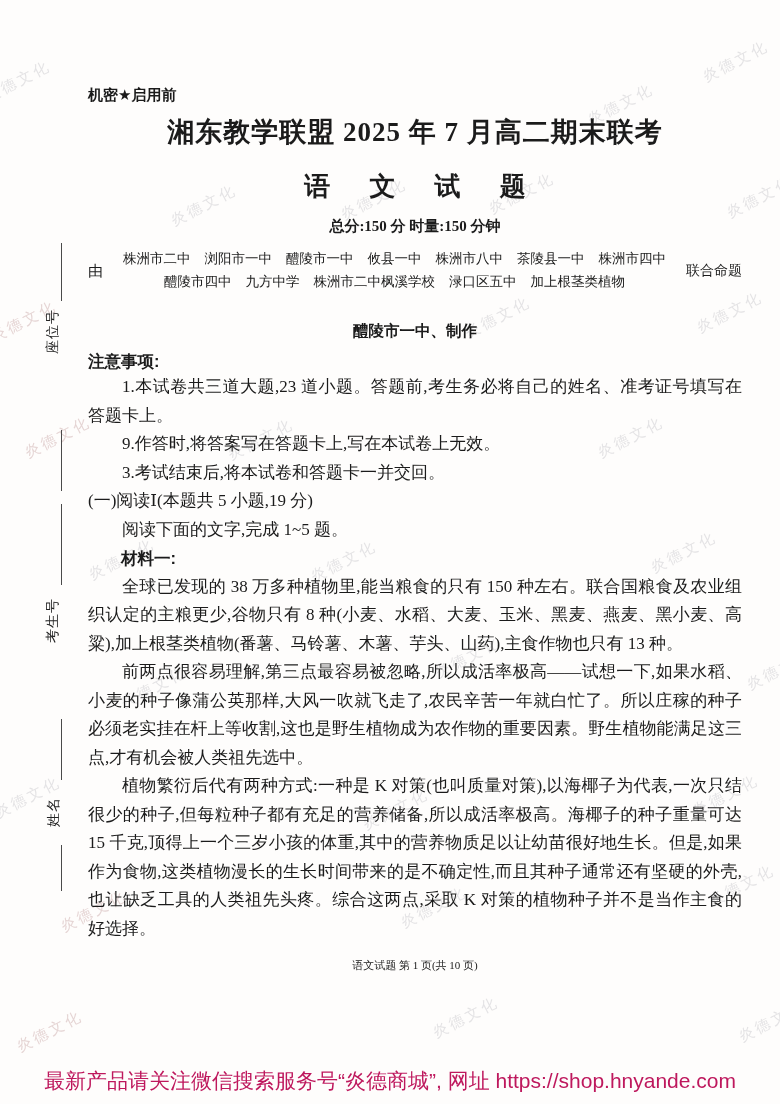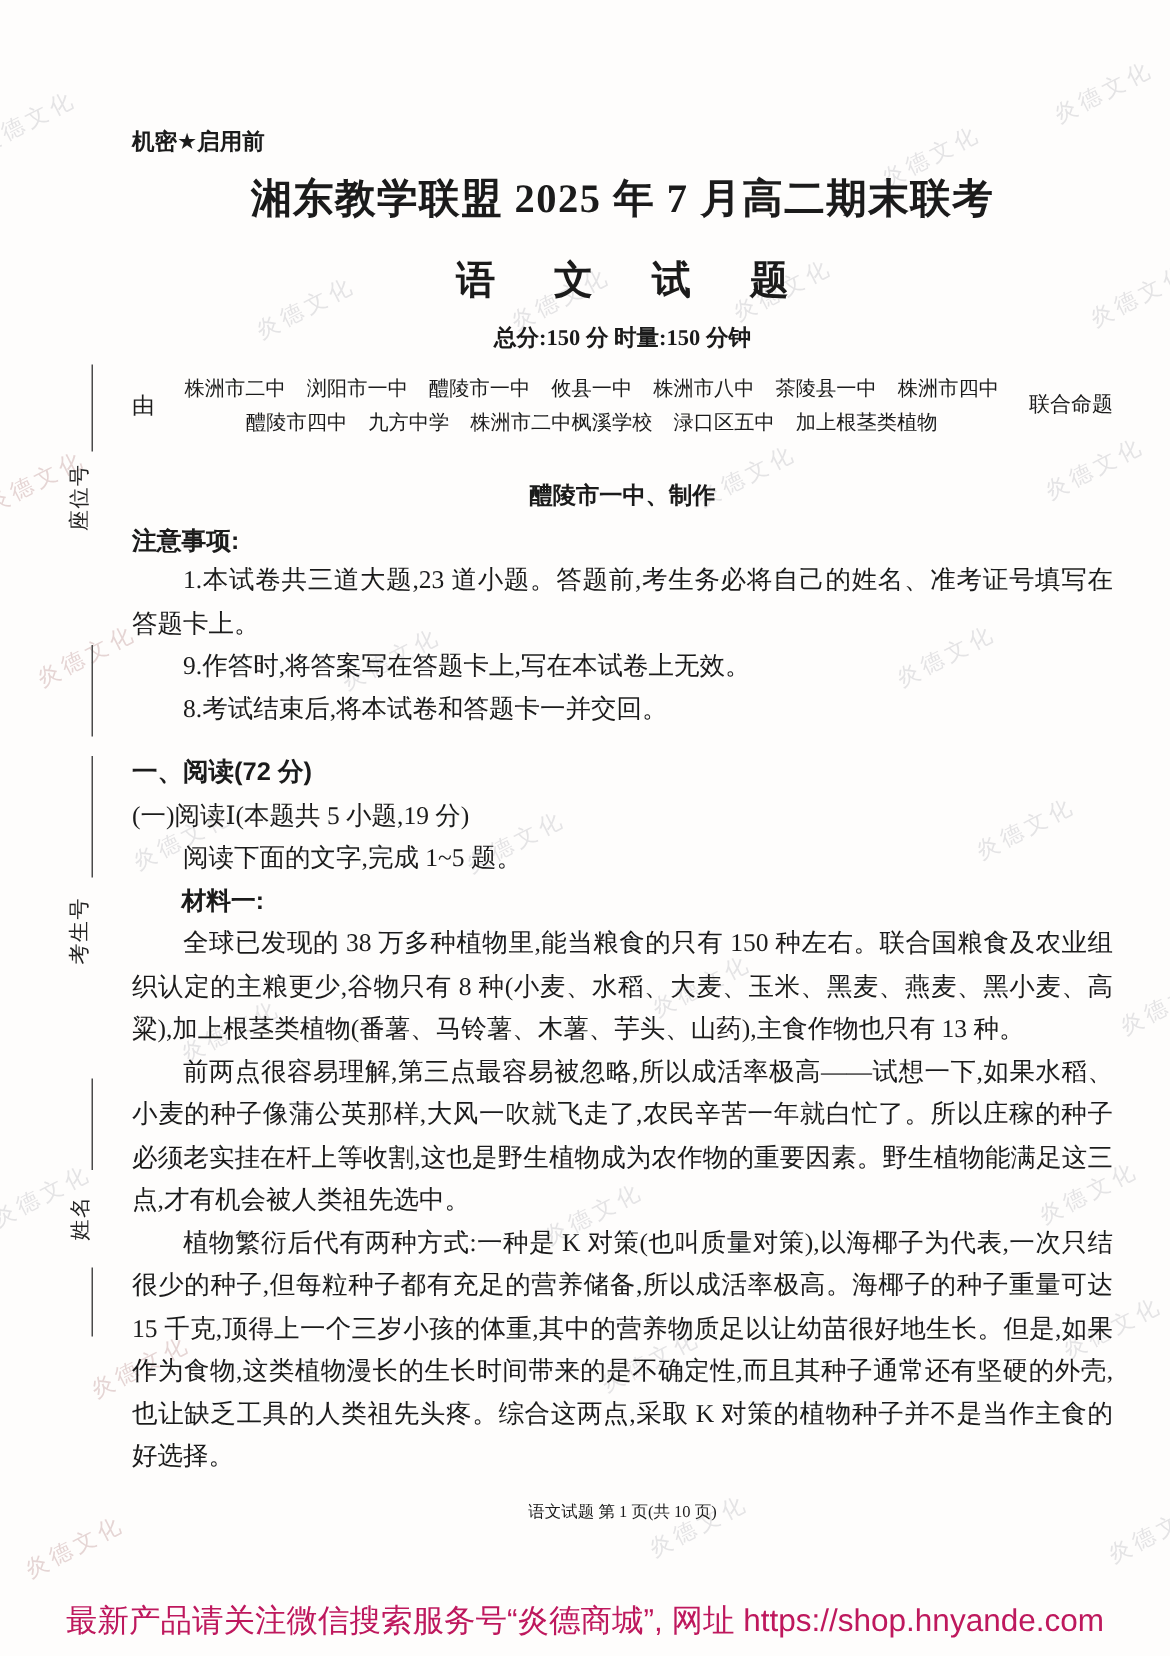--- a/index.html
+++ b/index.html
@@ -172,23 +172,22 @@
       </span>
       <span class="suffix">联合命题</span>
     </div>
 
     <div class="producer">醴陵市一中、制作</div>
 
     <div class="notice-title">注意事项:</div>
 
     <p class="body-text indent">1.本试卷共三道大题,23 道小题。答题前,考生务必将自己的姓名、准考证号填写在答题卡上。</p>
     <p class="body-text indent">9.作答时,将答案写在答题卡上,写在本试卷上无效。</p>
-    <p class="body-text indent">8.考试结束后,将本试卷和答题卡一并交回。</p>
-
-    <div class="sec-heading">一、阅读(72 分)</div>
+    <p class="body-text indent">3.考试结束后,将本试卷和答题卡一并交回。</p>
+
 
     <p class="body-text">(一)阅读Ⅰ(本题共 5 小题,19 分)</p>
 
     <p class="body-text indent">阅读下面的文字,完成 1~5 题。</p>
 
     <p class="material-label">材料一:</p>
 
     <p class="body-text indent">全球已发现的 38 万多种植物里,能当粮食的只有 150 种左右。联合国粮食及农业组织认定的主粮更少,谷物只有 8 种(小麦、水稻、大麦、玉米、黑麦、燕麦、黑小麦、高粱),加上根茎类植物(番薯、马铃薯、木薯、芋头、山药),主食作物也只有 13 种。</p>
     <p class="body-text indent">前两点很容易理解,第三点最容易被忽略,所以成活率极高——试想一下,如果水稻、小麦的种子像蒲公英那样,大风一吹就飞走了,农民辛苦一年就白忙了。所以庄稼的种子必须老实挂在杆上等收割,这也是野生植物成为农作物的重要因素。野生植物能满足这三点,才有机会被人类祖先选中。</p>
     <p class="body-text indent">植物繁衍后代有两种方式:一种是 K 对策(也叫质量对策),以海椰子为代表,一次只结很少的种子,但每粒种子都有充足的营养储备,所以成活率极高。海椰子的种子重量可达 15 千克,顶得上一个三岁小孩的体重,其中的营养物质足以让幼苗很好地生长。但是,如果作为食物,这类植物漫长的生长时间带来的是不确定性,而且其种子通常还有坚硬的外壳,也让缺乏工具的人类祖先头疼。综合这两点,采取 K 对策的植物种子并不是当作主食的好选择。</p>

